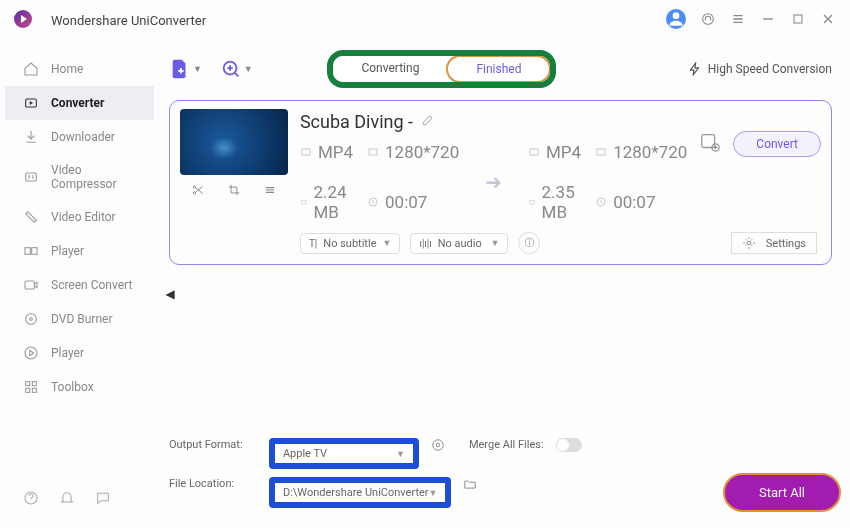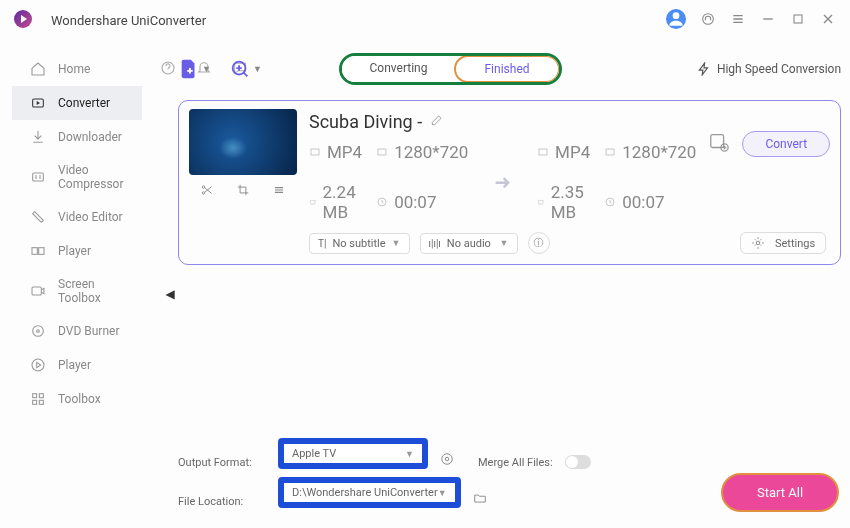--- a/index.html
+++ b/index.html
@@ -7,33 +7,33 @@
 .titlebar{height:38px;display:flex;align-items:center;padding:0 14px;justify-content:space-between}
 .tb-left{display:flex;align-items:flex-end;gap:19px}
 .logo{width:18px;height:18px;border-radius:50%;background:linear-gradient(135deg,#5b2c9f,#c74b8e);display:flex;align-items:center;justify-content:center}
 .logo::after{content:"";width:0;height:0;border-left:6px solid #fff;border-top:4px solid transparent;border-bottom:4px solid transparent;margin-left:1px}
 .app-title{font-size:13px;color:#444}
 .tb-right{display:flex;align-items:center;gap:14px;color:#888}
 .tb-icon{cursor:pointer;display:flex;align-items:center;justify-content:center;width:16px;height:16px}
 .avatar{width:20px;height:20px;border-radius:50%;background:#4b8cf5;display:flex;align-items:center;justify-content:center}
 .avatar svg{fill:#fff}
 .main{display:flex;height:calc(100% - 38px)}
-.sidebar{width:168px;padding:14px 12px;display:flex;flex-direction:row}
+.sidebar{width:168px;padding:14px 5px;display:flex;flex-direction:column}
 .nav{flex:1}
 .nav-item{display:flex;align-items:center;gap:12px;padding:9px 18px;color:#888;cursor:pointer;font-size:12px}
-.nav-item.active{background:#edeef2;color:#222;font-weight:400}
+.nav-item.active{background:#edeef2;color:#222;font-weight:700}
 .nav-icon{width:16px;height:16px;flex-shrink:0}
 .nav-icon svg{width:100%;height:100%;stroke:#999;fill:none;stroke-width:1.6}
 .nav-item.active .nav-icon svg{stroke:#333}
 .sb-footer{display:flex;gap:20px;padding:8px 18px;color:#999}
 .collapse{width:16px;height:32px;background:transparent;display:flex;align-items:center;justify-content:center;position:absolute;left:162px;top:278px;cursor:pointer}
 .content{flex:1;padding:10px 18px 12px 10px;display:flex;flex-direction:column;position:relative}
 .toolbar{display:flex;align-items:center;gap:18px;height:42px}
 .tool-btn{display:flex;align-items:center;cursor:pointer;gap:2px}
-.tabs{display:flex;border:3px solid #15803d;border-radius:16px;overflow:hidden;margin:0 auto}
+.tabs{display:flex;border:6px solid #15803d;border-radius:16px;overflow:hidden;margin:0 auto}
 .tab{padding:5px 28px;font-size:12px;color:#555;cursor:pointer;background:#fff}
 .tab.highlighted{border:2px solid #e0903e;border-radius:14px;margin:-1px;color:#6b5ce7}
 .speed{margin-left:auto;display:flex;align-items:center;gap:6px;color:#555;cursor:pointer}
 .card{border:1px solid #8e86e8;border-radius:10px;padding:8px 10px 10px;margin-top:10px}
 .card-row1{display:flex;align-items:flex-start;gap:12px}
 .thumb-col{width:108px}
 .thumb{width:108px;height:66px;background:radial-gradient(circle at 40% 50%,#1a5a9e,#062449);border-radius:4px;position:relative;overflow:hidden}
 .thumb::after{content:"";position:absolute;left:30px;top:28px;width:28px;height:22px;background:radial-gradient(ellipse at center,rgba(100,180,220,.6),transparent 70%)}
 .thumb-tools{display:flex;justify-content:space-around;margin-top:6px;color:#777}
 .thumb-tools span{cursor:pointer;padding:2px 6px}
@@ -47,29 +47,29 @@
 .spec svg{width:12px;height:12px;stroke:#bbb;fill:none;stroke-width:1.6}
 .arrow{color:#c5c5d5;font-size:20px}
 .action-col{display:flex;gap:12px;padding-top:22px}
 .gear-box{width:22px;height:22px;cursor:pointer;color:#888}
 .convert-btn{padding:5px 22px;border:1px solid #a79cf0;border-radius:14px;background:#f3f1fc;color:#6b5ce7;font-size:12px;cursor:pointer}
 .opts-row{display:flex;gap:10px;margin-top:10px;align-items:center;margin-left:120px}
 .sel{display:flex;align-items:center;border:1px solid #ddd;border-radius:4px;padding:3px 8px;font-size:11px;color:#666;cursor:pointer;gap:6px;background:#fff}
 .sel.wide{min-width:98px}
 .sel .chev{margin-left:auto;font-size:9px;color:#999}
 .circ-btn{width:22px;height:22px;border:1px solid #ddd;border-radius:50%;display:flex;align-items:center;justify-content:center;cursor:pointer;color:#888;font-size:10px}
-.settings-btn{display:flex;align-items:center;gap:10px;border:1px solid #ddd;border-radius:6px;padding:3px 10px;font-size:11px;color:#666;cursor:pointer;margin-left:auto;margin-right:4px}
+.settings-btn{display:flex;align-items:center;gap:10px;border:1px solid #ddd;border-radius:0;padding:3px 10px;font-size:11px;color:#666;cursor:pointer;margin-left:auto;margin-right:4px}
 .footer{margin-top:auto;padding-top:10px}
-.frow{display:flex;align-items:flex-end;gap:12px;font-size:11px;color:#666;margin-bottom:8px}
+.frow{display:flex;align-items:flex-start;gap:12px;font-size:11px;color:#666;margin-bottom:8px}
 .frow .lbl{width:88px}
 .fsel{display:flex;align-items:center;border:6px solid #1d4ed8;border-radius:4px;padding:3px 8px;min-width:150px;cursor:pointer;background:#fff}
 .fsel .chev{margin-left:auto;font-size:9px;color:#999}
 .toggle{width:26px;height:14px;background:#ddd;border-radius:7px;position:relative;cursor:pointer}
 .toggle::after{content:"";position:absolute;left:1px;top:1px;width:12px;height:12px;background:#fff;border-radius:50%}
-.startall{position:absolute;right:20px;bottom:16px;padding:10px 34px;background:#ec4899;color:#fff;border:2px solid #e0903e;border-radius:20px;font-size:13px;cursor:pointer}
+.startall{position:absolute;right:9px;bottom:16px;padding:10px 34px;background:#a21caf;color:#fff;border:2px solid #e0903e;border-radius:20px;font-size:13px;cursor:pointer}
 .mini-icon{width:14px;height:14px}
 </style>
 </head>
 <body>
 
 <div class="titlebar">
   <div class="tb-left">
     <div class="logo"></div>
     <div class="app-title">Wondershare UniConverter</div>
   </div>
@@ -149,21 +149,21 @@
               <rect x="3" y="7" width="8" height="10"></rect>
               <rect x="13" y="7" width="8" height="10"></rect>
             </svg></span>
           <span>Player</span>
         </div>
       <div class="nav-item">
           <span class="nav-icon"><svg viewBox="0 0 24 24">
               <rect x="3" y="6" width="14" height="12" rx="2"></rect>
               <path d="M17 10l4-2v8l-4-2"></path>
             </svg></span>
-          <span>Screen Toolbox</span>
+          <span>Screen Convert</span>
         </div>
       <div class="nav-item">
           <span class="nav-icon"><svg viewBox="0 0 24 24">
               <circle cx="12" cy="12" r="8"></circle>
               <circle cx="12" cy="12" r="2"></circle>
             </svg></span>
           <span>DVD Burner</span>
         </div>
       <div class="nav-item">
           <span class="nav-icon"><svg viewBox="0 0 24 24">

